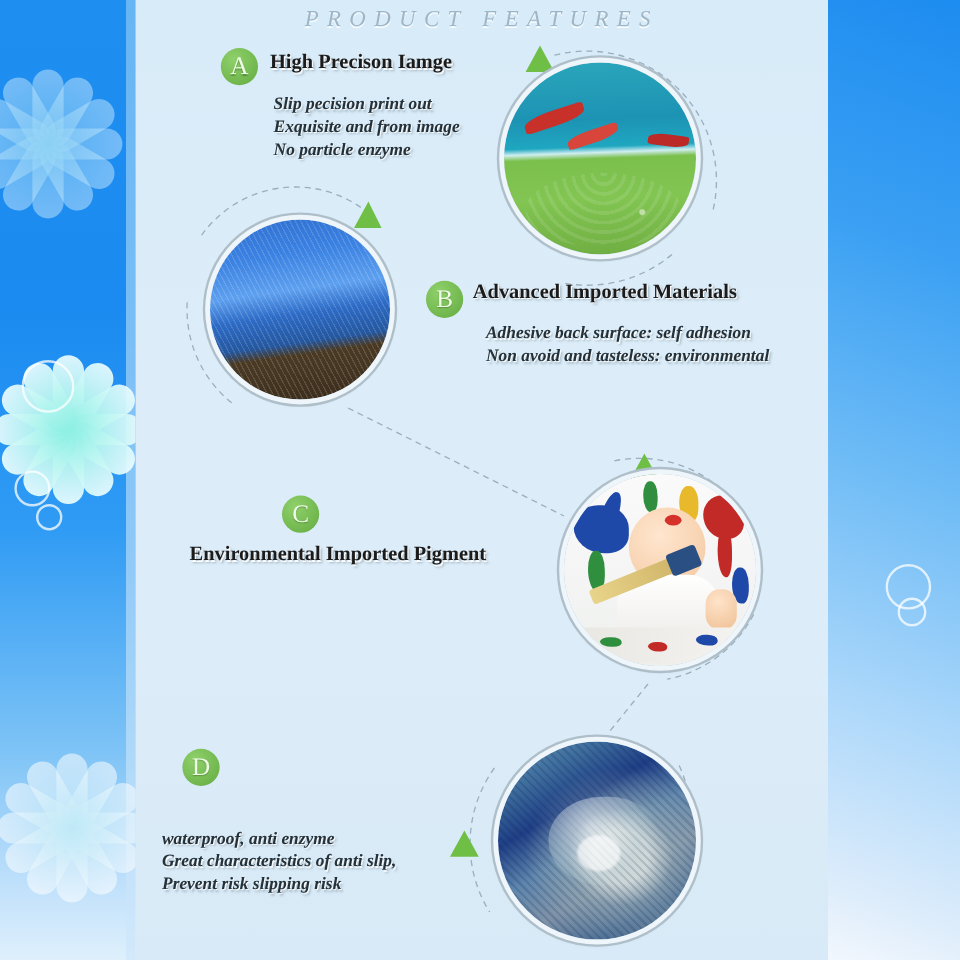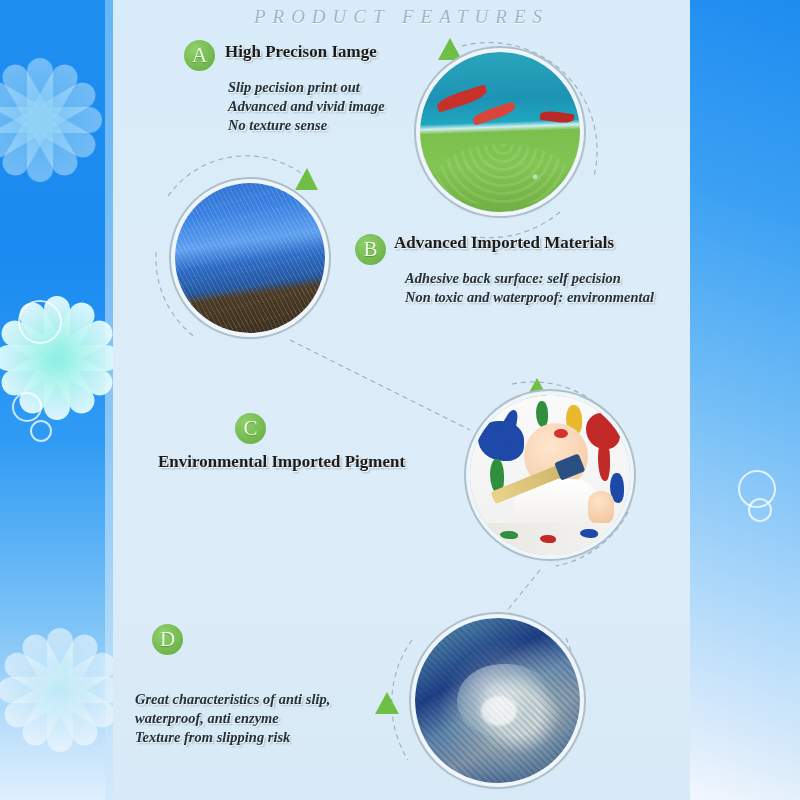--- a/index.html
+++ b/index.html
@@ -242,34 +242,34 @@
     <div class="inner">
       <div class="drop"></div>
       <div class="drop2"></div>
     </div>
   </div>
 
   <div class="badge" style="left:184px;top:40px;">A</div>
   <div class="heading" style="left:225px;top:42px;">High Precison Iamge</div>
   <div class="lines" style="left:228px;top:78px;">
     <div>Slip pecision print out</div>
-    <div>Advanced and vivid image</div>
-    <div>No texture sense</div>
+    <div>Exquisite and from image</div>
+    <div>No particle enzyme</div>
   </div>
 
   <div class="badge" style="left:355px;top:234px;">B</div>
   <div class="heading" style="left:394px;top:233px;">Advanced Imported Materials</div>
   <div class="lines" style="left:405px;top:269px;">
-    <div>Adhesive back surface: self pecision</div>
-    <div>Non toxic and waterproof: environmental</div>
+    <div>Adhesive back surface: self adhesion</div>
+    <div>Non avoid and tasteless: environmental</div>
   </div>
 
   <div class="badge" style="left:235px;top:413px;">C</div>
   <div class="heading" style="left:158px;top:452px;">Environmental Imported Pigment</div>
 
   <div class="badge" style="left:152px;top:624px;">D</div>
   <div class="lines" style="left:135px;top:690px;">
+    <div>waterproof, anti enzyme</div>
     <div>Great characteristics of anti slip,</div>
-    <div>waterproof, anti enzyme</div>
-    <div>Texture from slipping risk</div>
+    <div>Prevent risk slipping risk</div>
   </div>
 
 </div>
 
 </body></html>

